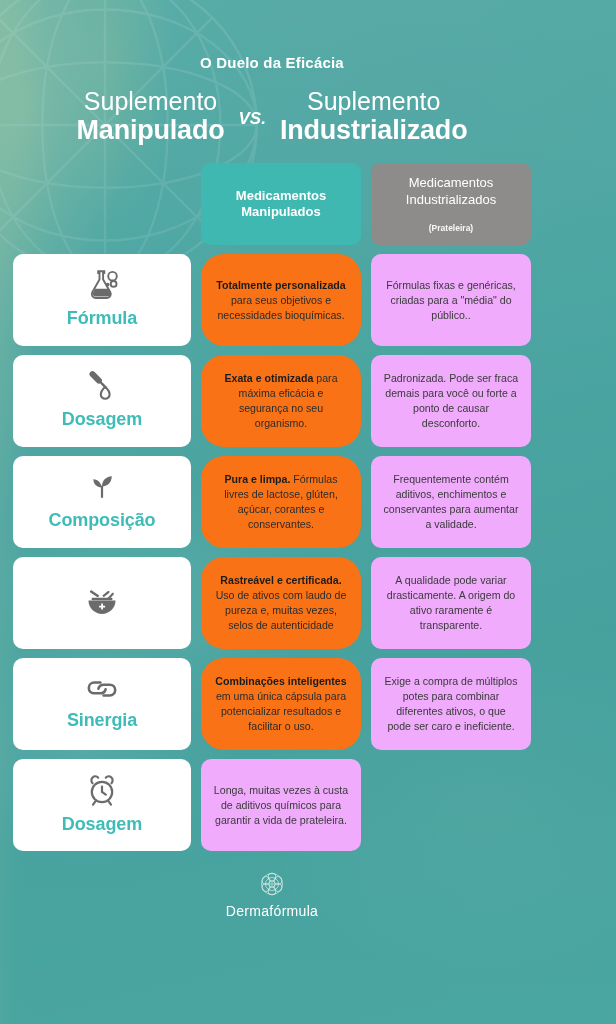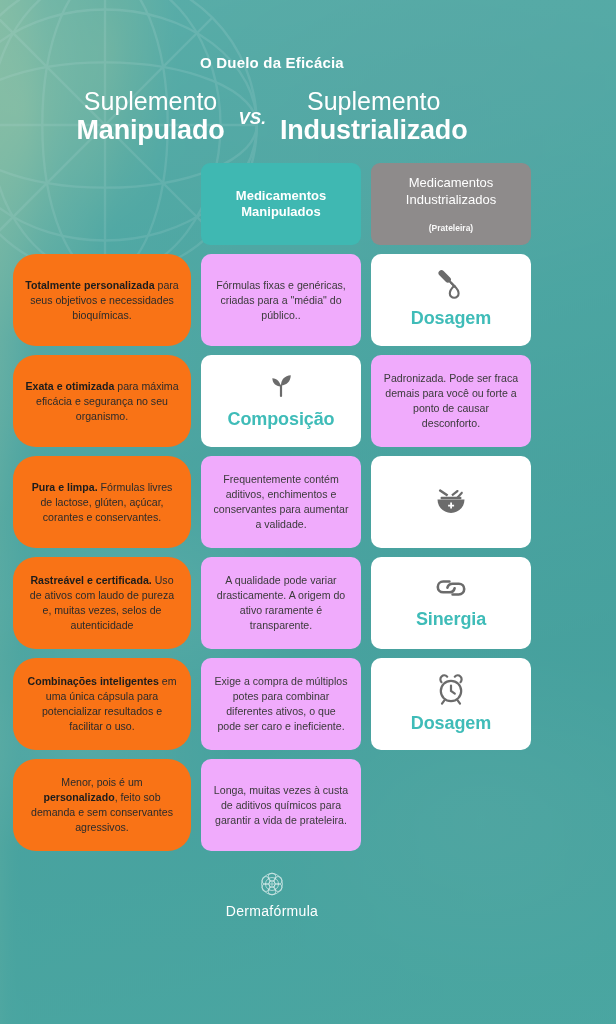--- a/index.html
+++ b/index.html
@@ -224,51 +224,63 @@
     <div class="col-head manip">
       <span class="ch-l1">Medicamentos</span>
       <span class="ch-l1">Manipulados</span>
     </div>
     <div class="col-head indus">
       <span class="ch-l1">Medicamentos</span>
       <span class="ch-l1">Industrializados</span>
       <span class="ch-sub">(Prateleira)</span>
     </div>
 
+    <div class="cell label">
+      <span class="row-icon">
+        <svg width="36" height="34" viewBox="0 0 36 34" fill="#6b6b6b">
+          <path d="M14.2 3.2h6.1v1.9h-1.2v6.3l7.2 12.9c1.4 2.6-.4 5.7-3.3 5.7H11.6c-2.9 0-4.7-3.1-3.3-5.7l7.2-12.9V5.1h-1.3V3.2z" fill="none" stroke="#6b6b6b" stroke-width="1.9"></path>
+          <path d="M11.2 20.8h13.6l2 3.6c1 1.8-.3 4-2.3 4H11.5c-2 0-3.3-2.2-2.3-4l2-3.6z"></path>
+          <circle cx="28.5" cy="8.2" r="4.3" fill="none" stroke="#6b6b6b" stroke-width="1.9"></circle>
+          <circle cx="29.6" cy="15.9" r="2.9" fill="none" stroke="#6b6b6b" stroke-width="1.9"></circle>
+          <circle cx="23.6" cy="16.6" r="1.9" fill="#6b6b6b"></circle>
+        </svg>
+      </span>
+      <span class="row-title">Fórmula</span>
+    </div>
     <div class="cell manip">
       <span><b>Totalmente personalizada</b><span> para seus objetivos e necessidades bioquímicas.</span></span>
     </div>
     <div class="cell indus">Fórmulas fixas e genéricas, criadas para a "média" do público..</div>
 
     <div class="cell label">
       <span class="row-icon">
         <svg width="36" height="34" viewBox="0 0 36 34" fill="none" stroke="#6b6b6b" stroke-width="2.1" stroke-linecap="round">
           <path d="M8.5 5.2l6.4 6.4" stroke-width="6"></path>
           <path d="M13.4 10.1l8.3 8.3"></path>
           <path d="M21.4 18.1c2.6 2.6 4.2 5.3 4.2 7.3a4.4 4.4 0 1 1-8.8 0c0-2 1.6-4.7 4.2-7.3z" fill="none"></path>
           <path d="M17.9 14.6l3.6 3.6"></path>
         </svg>
       </span>
       <span class="row-title">Dosagem</span>
     </div>
     <div class="cell manip">
       <span><b>Exata e otimizada</b><span> para máxima eficácia e segurança no seu organismo.</span></span>
     </div>
+    <div class="cell indus">Padronizada. Pode ser fraca demais para você ou forte a ponto de causar desconforto.</div>
+
     <div class="cell label">
       <span class="row-icon">
         <svg width="36" height="34" viewBox="0 0 36 34" fill="#6b6b6b">
           <path d="M18 16.5c0-6 3.6-9.6 9.8-10.2-.4 6.3-3.8 9.9-9.8 10.2z"></path>
           <path d="M17.6 17.4c-.5-4.8-3.3-7.7-8.3-8.2.4 5.1 3.3 8 8.3 8.2z"></path>
           <rect x="16.9" y="15.4" width="2.2" height="12.6" rx="1.1"></rect>
         </svg>
       </span>
       <span class="row-title">Composição</span>
     </div>
-
-    <div class="cell indus">Padronizada. Pode ser fraca demais para você ou forte a ponto de causar desconforto.</div>
     <div class="cell manip">
       <span><b>Pura e limpa.</b><span> Fórmulas livres de lactose, glúten, açúcar, corantes e conservantes.</span></span>
     </div>
     <div class="cell indus">Frequentemente contém aditivos, enchimentos e conservantes para aumentar a validade.</div>
 
     <div class="cell label">
       <span class="row-icon">
         <svg width="40" height="36" viewBox="0 0 40 36" fill="#6b6b6b">
           <path d="M6.5 15.5h27c0 7.4-6 13.4-13.5 13.4S6.5 22.9 6.5 15.5z"></path>
           <rect x="9.5" y="12.8" width="21" height="2.4" rx="1.2"></rect>
@@ -303,23 +315,20 @@
         <svg width="38" height="36" viewBox="0 0 38 36" fill="none" stroke="#6b6b6b" stroke-width="2.2" stroke-linecap="round">
           <circle cx="19" cy="20" r="10.2"></circle>
           <path d="M19 14.6V20l3.8 2.6"></path>
           <path d="M9.5 11.2C8 9.6 8 7 9.6 5.5s4.1-1.4 5.6.2"></path>
           <path d="M28.5 11.2c1.5-1.6 1.5-4.2-.1-5.7s-4.1-1.4-5.6.2"></path>
           <path d="M12.2 29.6l-2.2 3"></path>
           <path d="M25.8 29.6l2.2 3"></path>
         </svg>
       </span>
       <span class="row-title">Dosagem</span>
-    </div>
-    <div class="cell manip">
-      <span><span>Menor, pois é um </span><b>personalizado</b><span>, feito sob demanda e sem conservantes agressivos.</span></span>
     </div>
     <div class="cell indus">Longa, muitas vezes à custa de aditivos químicos para garantir a vida de prateleira.</div>
 
   </div>
 
   <div class="footer">
     <span class="footer-mark">
       <svg width="30" height="30" viewBox="0 0 60 60" fill="none" stroke="#ffffff" stroke-width="1.3" opacity="0.95">
         <circle cx="30" cy="30" r="21"></circle>
         <circle cx="30" cy="30" r="13"></circle>

